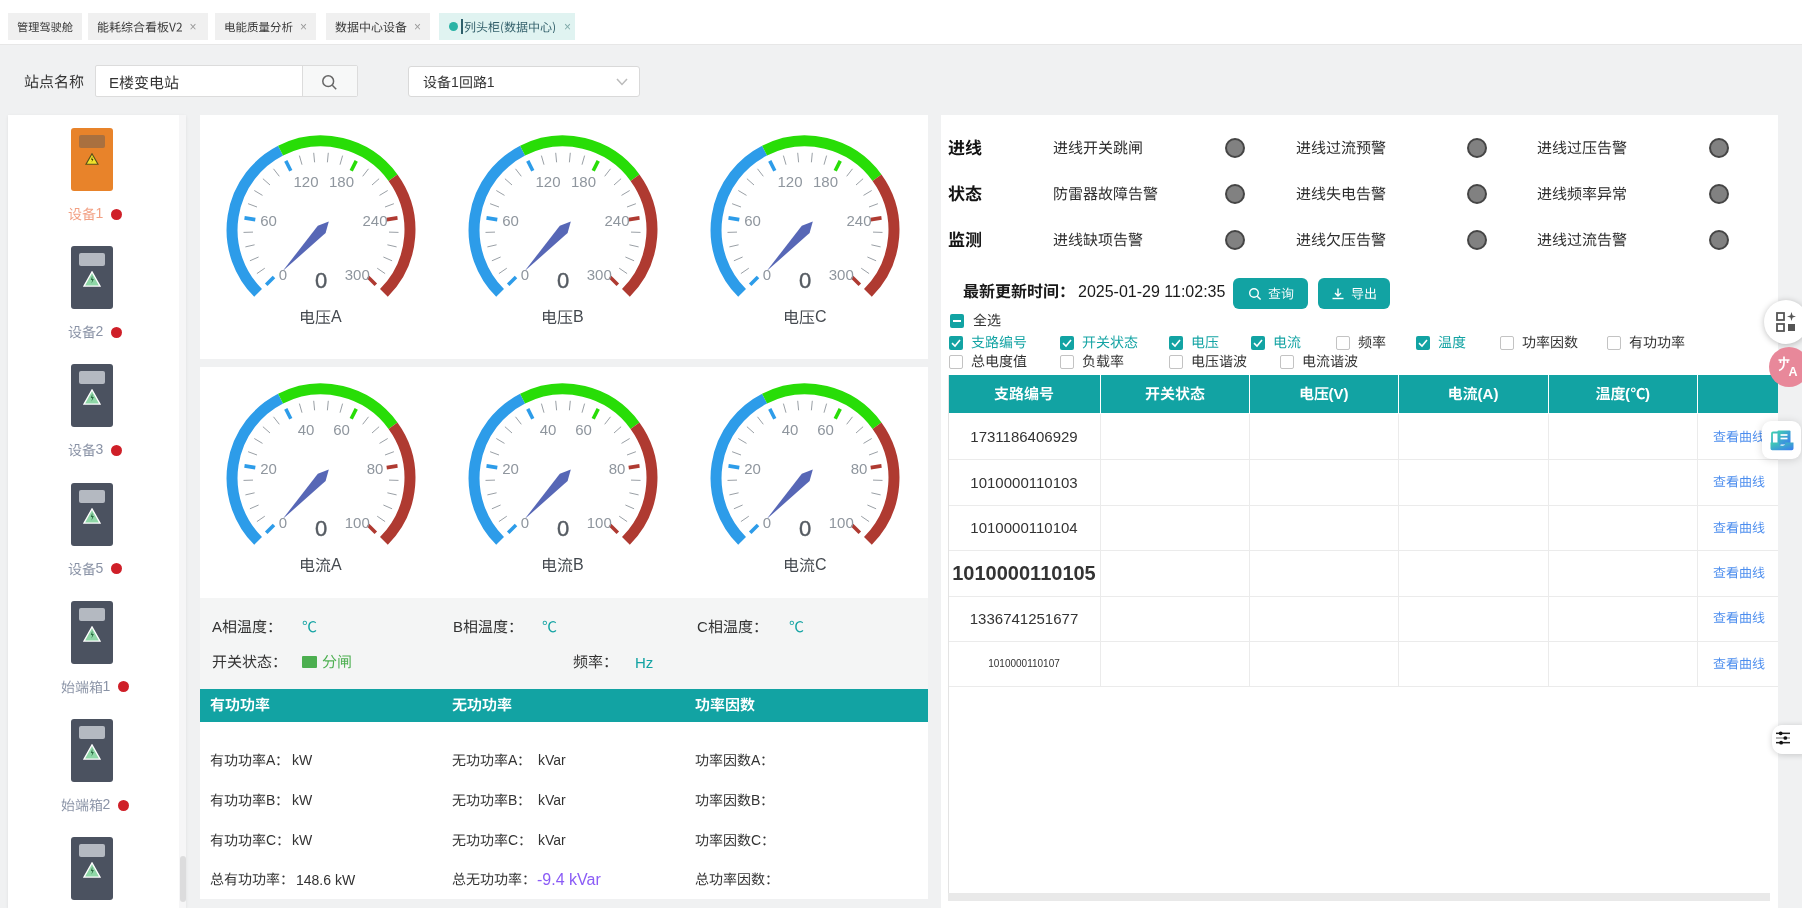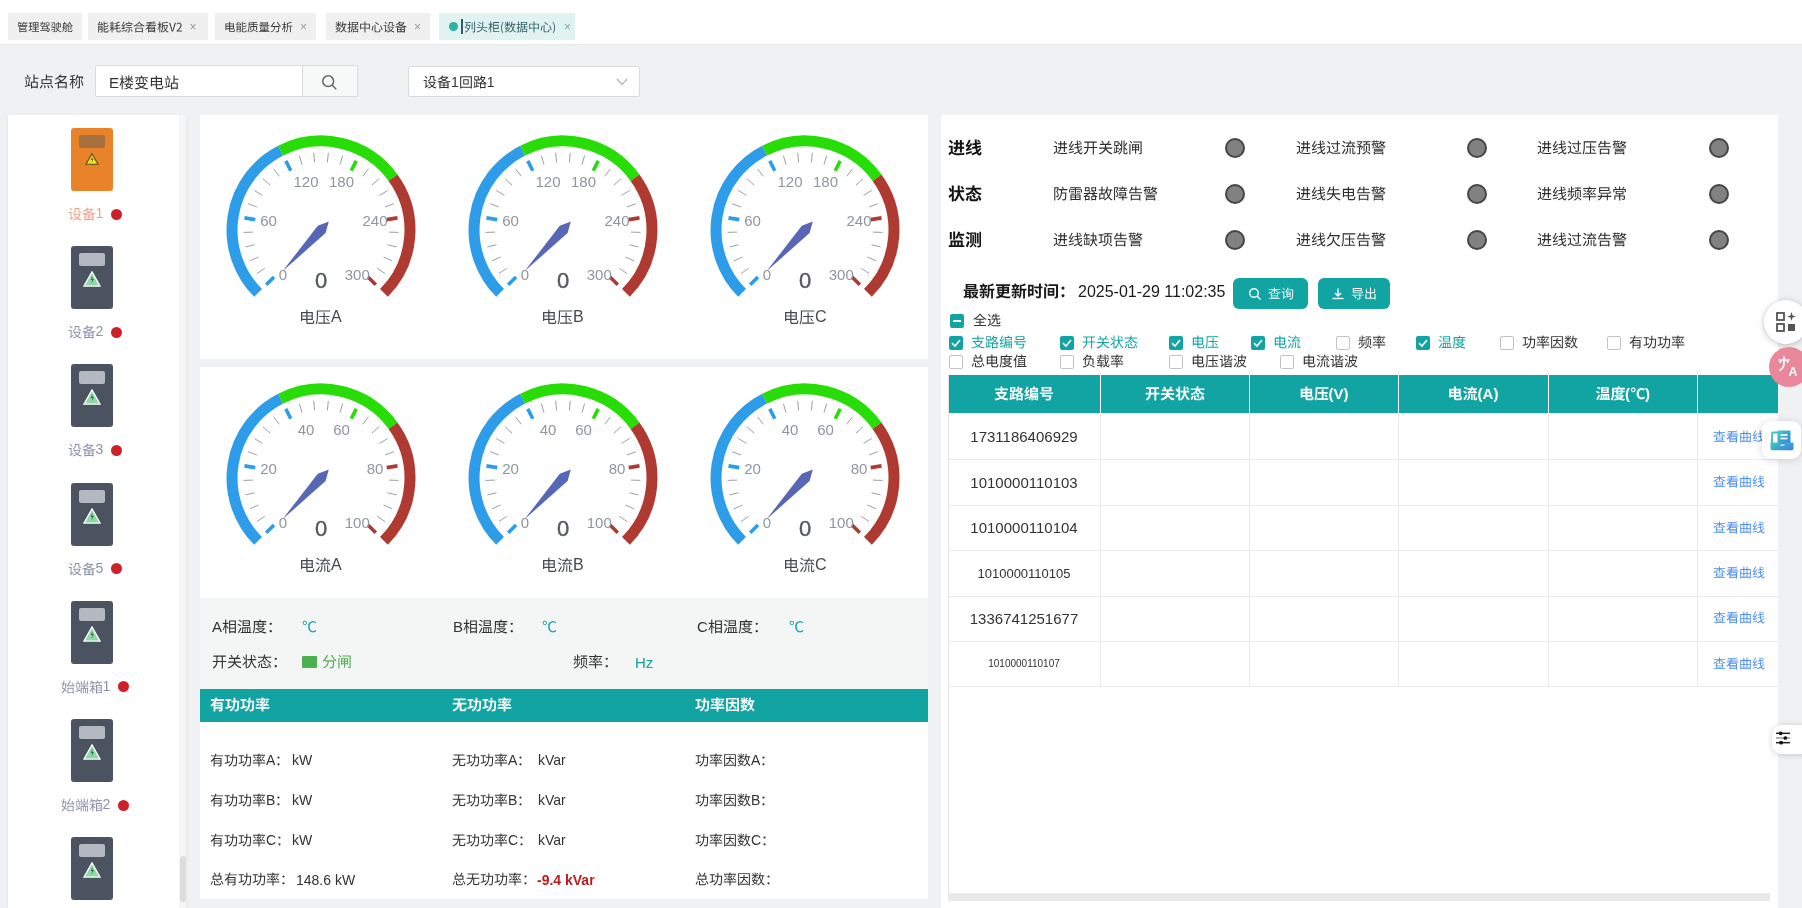--- a/index.html
+++ b/index.html
@@ -872,21 +872,21 @@
 <div style="position:absolute;left:452.0px;top:872.4px;color:#333">
       <svg class="cj" width="84.0" height="14" viewBox="0 0 6000 1000" style="margin-top:0.0px">
         <use href="#r603b" x="0"></use>
         <use href="#r65e0" x="1000"></use>
         <use href="#r529f" x="2000"></use>
         <use href="#r529f" x="3000"></use>
         <use href="#r7387" x="4000"></use>
         <use href="#rff1a" x="5000"></use>
       </svg>
     </div>
-<div style="position:absolute;left:537px;top:871.3px;font-size:14px;color:#b91c1c;font-weight:700;white-space:nowrap;line-height:18px">-9.4 kVar</div>
+<div style="position:absolute;left:537px;top:871.3px;font-size:16px;color:#8b5cf6;font-weight:400;white-space:nowrap;line-height:18px">-9.4 kVar</div>
 <div style="position:absolute;left:695.0px;top:872.4px;color:#333">
       <svg class="cj" width="84.0" height="14" viewBox="0 0 6000 1000" style="margin-top:0.0px">
         <use href="#r603b" x="0"></use>
         <use href="#r529f" x="1000"></use>
         <use href="#r7387" x="2000"></use>
         <use href="#r56e0" x="3000"></use>
         <use href="#r6570" x="4000"></use>
         <use href="#rff1a" x="5000"></use>
       </svg>
     </div>
@@ -1233,21 +1233,21 @@
 <div style="position:absolute;left:1024.0px;transform:translateX(-50%);top:518.2px;font-size:15px;color:#333;font-weight:400;white-space:nowrap;line-height:19px">1010000110104</div>
 <div style="position:absolute;left:1713.0px;top:520.5px;color:#4a8cee">
       <svg class="cj" width="52.0" height="13" viewBox="0 0 4000 1000" style="margin-top:0.0px">
         <use href="#r67e5" x="0"></use>
         <use href="#r770b" x="1000"></use>
         <use href="#r66f2" x="2000"></use>
         <use href="#r7ebf" x="3000"></use>
       </svg>
     </div>
 <div style="position:absolute;left:948px;top:550.2px;width:830px;height:1px;background:#ebebeb"></div>
-<div style="position:absolute;left:1024.0px;transform:translateX(-50%);top:563.6px;font-size:13px;color:#333;font-weight:400;white-space:nowrap;line-height:19px">1010000110105</div>
+<div style="position:absolute;left:1024.0px;transform:translateX(-50%);top:563.6px;font-size:20px;color:#333;font-weight:700;white-space:nowrap;line-height:19px">1010000110105</div>
 <div style="position:absolute;left:1713.0px;top:565.9px;color:#4a8cee">
       <svg class="cj" width="52.0" height="13" viewBox="0 0 4000 1000" style="margin-top:0.0px">
         <use href="#r67e5" x="0"></use>
         <use href="#r770b" x="1000"></use>
         <use href="#r66f2" x="2000"></use>
         <use href="#r7ebf" x="3000"></use>
       </svg>
     </div>
 <div style="position:absolute;left:948px;top:595.6px;width:830px;height:1px;background:#ebebeb"></div>
 <div style="position:absolute;left:1024.0px;transform:translateX(-50%);top:609.0px;font-size:15px;color:#333;font-weight:400;white-space:nowrap;line-height:19px">1336741251677</div>

